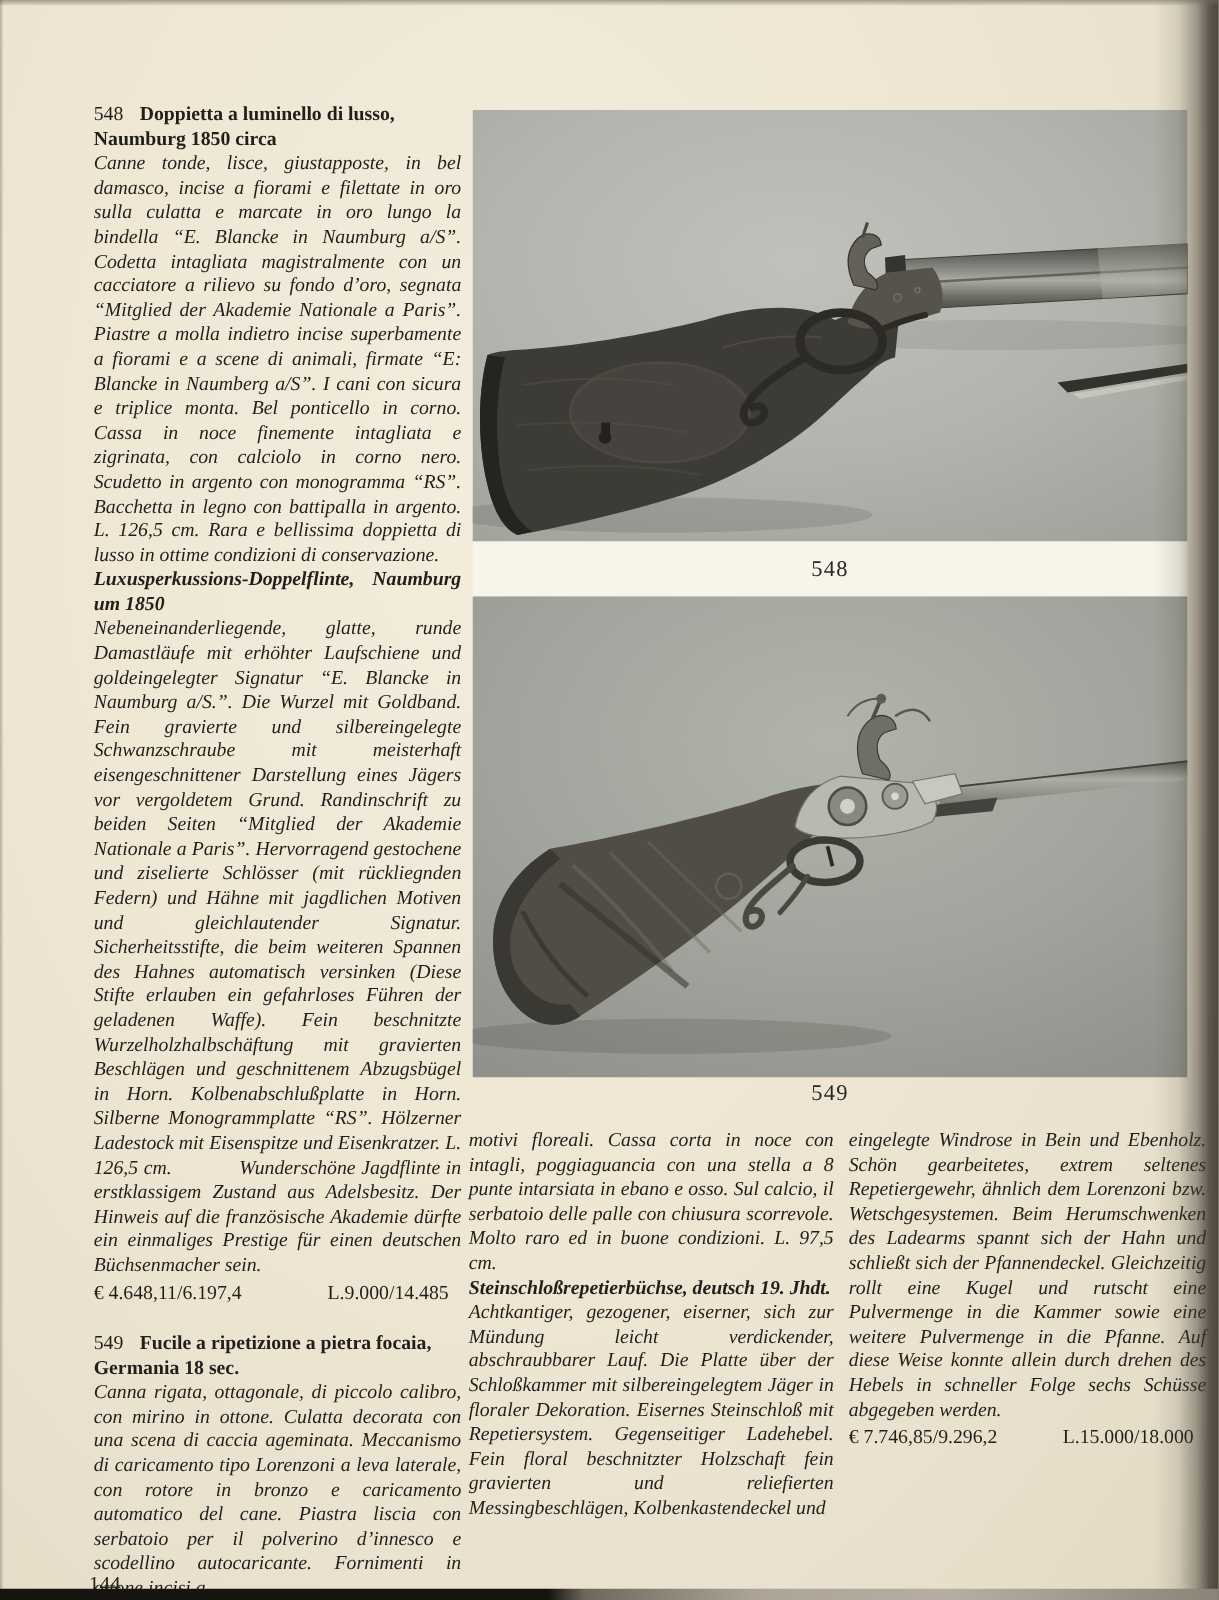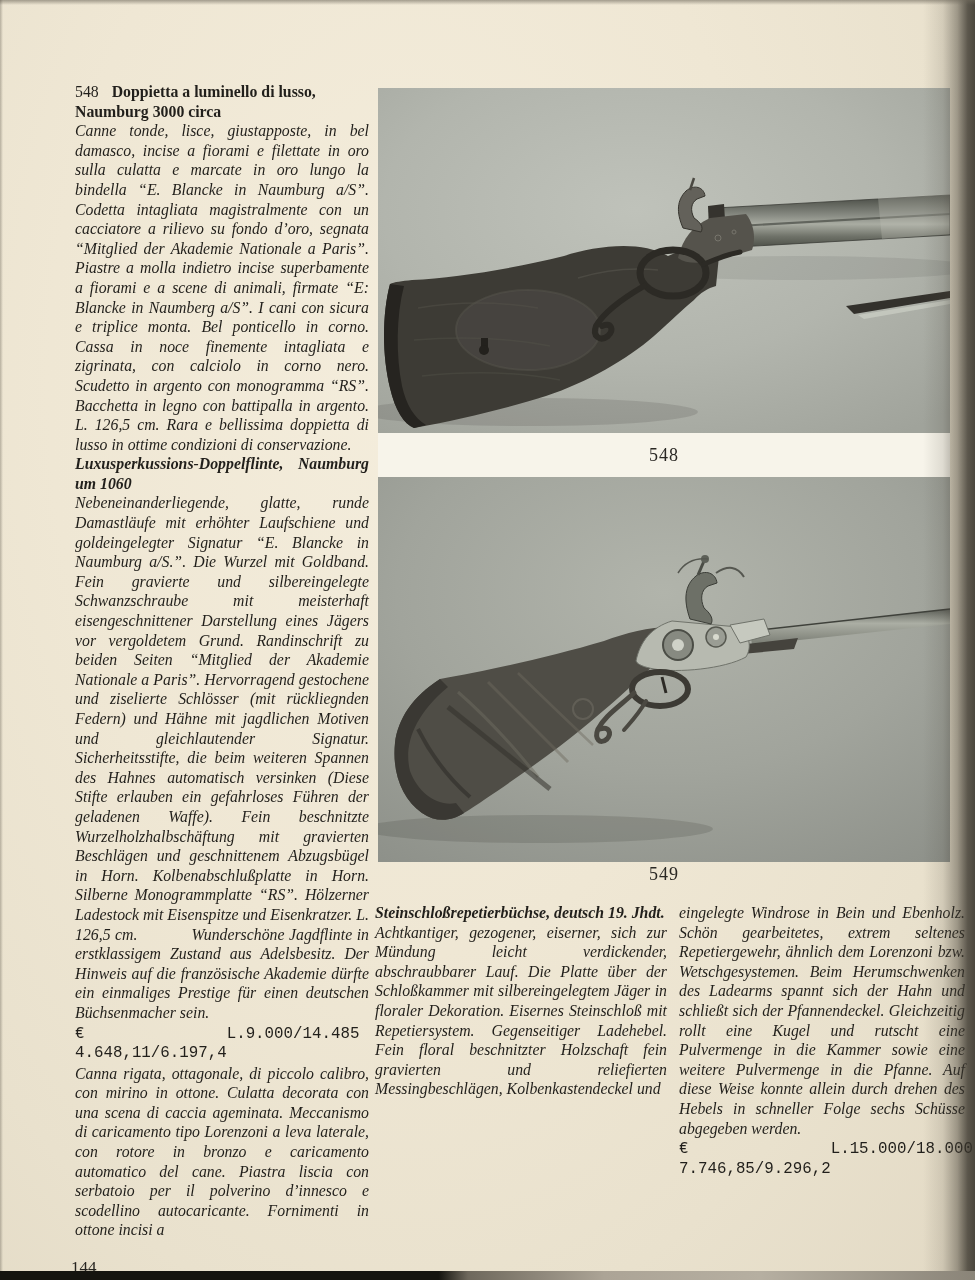--- a/index.html
+++ b/index.html
@@ -15,21 +15,21 @@
   .col-left{left:75px;top:82px;width:294px;}
   .col-mid{left:375px;top:903px;width:292px;}
   .col-right{left:679px;top:903px;width:286px;}
   .lot-title{text-align:left;}
   .lot-no{font-weight:normal;margin-right:13px;}
   .title-text{font-weight:bold;}
   .subtitle{font-weight:bold;font-style:italic;}
   .italic{font-style:italic;}
   .body{hyphens:auto;font-style:italic;-webkit-hyphens:auto;}
   .inline-gap{display:inline-block;width:54px;}
-  .price-row{display:flex;justify-content:space-between;margin-top:2px;padding-right:10px;font-family:Liberation Mono, monospace;}
+  .price-row{display:flex;justify-content:space-between;margin-top:2px;padding-right:10px;}
   .lot-title.second{margin-top:21px;}
 
   .photo-box{position:absolute;left:378px;width:572px;}
   .photo-1{top:88px;height:346px;}
   .photo-2{top:477px;height:385px;}
   .photo-box svg{display:block;width:100%;height:100%;}
   .caption-strip{
     position:absolute;left:378px;top:433px;width:572px;height:45px;
     background:#f7f4ea;display:flex;align-items:center;justify-content:center;
   }
@@ -63,28 +63,29 @@
     position:absolute;top:0;left:0;width:3px;height:1280px;z-index:9;
     background:linear-gradient(to right, rgba(80,75,64,0.35), rgba(80,75,64,0));
   }
 </style>
 </head>
 <body>
 
 <div class="page">
 
   <div class="col col-left">
-    <p class="lot-title" lang="it"><span class="lot-no">548</span><span class="title-text">Doppietta a luminello di lusso, Naumburg 3000 circa</span></p>
+    <p class="lot-title" lang="it"><span class="lot-no">548</span><span class="title-text">Doppietta a luminello di lusso, Naumburg 1850 circa</span></p>
     <p class="body" lang="it">Canne tonde, lisce, giustapposte, in bel damasco, incise a fiorami e filettate in oro sulla culatta e marcate in oro lungo la bindella “E. Blancke in Naumburg a/S”. Codetta intagliata magistralmente con un cacciatore a rilievo su fondo d’oro, segnata “Mitglied der Akademie Nationale a Paris”. Piastre a molla indietro incise superbamente a fiorami e a scene di animali, firmate “E: Blancke in Naumberg a/S”. I cani con sicura e triplice monta. Bel ponticello in corno. Cassa in noce finemente intagliata e zigrinata, con calciolo in corno nero. Scudetto in argento con monogramma “RS”. Bacchetta in legno con battipalla in argento. L. 126,5 cm. Rara e bellissima doppietta di lusso in ottime condizioni di conservazione.</p>
-    <p class="subtitle" lang="de">Luxusperkussions-Doppelflinte, Naumburg um 1060</p>
+    <p class="subtitle" lang="de">Luxusperkussions-Doppelflinte, Naumburg um 1850</p>
     <p class="body italic" lang="de"><span>Nebeneinanderliegende, glatte, runde Damastläufe mit erhöhter Laufschiene und goldeingelegter Signatur “E. Blancke in Naumburg a/S.”. Die Wurzel mit Goldband. Fein gravierte und silbereingelegte Schwanzschraube mit meisterhaft eisengeschnittener Darstellung eines Jägers vor vergoldetem Grund. Randinschrift zu beiden Seiten “Mitglied der Akademie Nationale a Paris”. Hervorragend gestochene und ziselierte Schlösser (mit rückliegnden Federn) und Hähne mit jagdlichen Motiven und gleichlautender Signatur. Sicherheitsstifte, die beim weiteren Spannen des Hahnes automatisch versinken (Diese Stifte erlauben ein gefahrloses Führen der geladenen Waffe). Fein beschnitzte Wurzelholzhalbschäftung mit gravierten Beschlägen und geschnittenem Abzugsbügel in Horn. Kolbenabschlußplatte in Horn. Silberne Monogrammplatte “RS”. Hölzerner Ladestock mit Eisenspitze und Eisenkratzer. L. 126,5 cm.</span><span class="inline-gap"></span><span>Wunderschöne Jagdflinte in erstklassigem Zustand aus Adelsbesitz. Der Hinweis auf die französische Akademie dürfte ein einmaliges Prestige für einen deutschen Büchsenmacher sein.</span></p>
     <div class="price-row">
       <span>€ 4.648,11/6.197,4</span>
       <span>L.9.000/14.485</span>
     </div>
+    <p class="lot-title second" lang="it"><span class="lot-no">549</span><span class="title-text">Fucile a ripetizione a pietra focaia, Germania 18 sec.</span></p>
     <p class="body" lang="it">Canna rigata, ottagonale, di piccolo calibro, con mirino in ottone. Culatta decorata con una scena di caccia ageminata. Meccanismo di caricamento tipo Lorenzoni a leva laterale, con rotore in bronzo e caricamento automatico del cane. Piastra liscia con serbatoio per il polverino d’innesco e scodellino autocaricante. Fornimenti in ottone incisi a</p>
   </div>
 
   <div class="photo-box photo-1">
     <svg viewBox="0 0 572 346">
       <defs>
         <radialGradient id="bg1" cx="45%" cy="35%" r="80%">
           <stop offset="0%" stop-color="#bfc2ba"></stop>
           <stop offset="55%" stop-color="#b2b5ad"></stop>
           <stop offset="100%" stop-color="#a0a39b"></stop>
@@ -186,20 +187,21 @@
       <path d="M256,216 C238,232 226,240 220,252 C216,262 222,268 229,262 C234,256 231,249 222,252" stroke="#4a4841" stroke-width="5" fill="none" stroke-linecap="round"></path>
       <path d="M268,224 C260,238 252,246 246,253" stroke="#4a4841" stroke-width="4" fill="none" stroke-linecap="round"></path>
     </svg>
   </div>
 
   <div class="caption-2">
     <span class="photo-caption">549</span>
   </div>
 
   <div class="col col-mid">
+    <p class="body" lang="it">motivi floreali. Cassa corta in noce con intagli, poggiaguancia con una stella a 8 punte intarsiata in ebano e osso. Sul calcio, il serbatoio delle palle con chiusura scorrevole. Molto raro ed in buone condizioni. L. 97,5 cm.</p>
     <p class="subtitle" lang="de">Steinschloßrepetierbüchse, deutsch 19. Jhdt.</p>
     <p class="body italic" lang="de">Achtkantiger, gezogener, eiserner, sich zur Mündung leicht verdickender, abschraubbarer Lauf. Die Platte über der Schloßkammer mit silbereingelegtem Jäger in floraler Dekoration. Eisernes Steinschloß mit Repetiersystem. Gegenseitiger Ladehebel. Fein floral beschnitzter Holzschaft fein gravierten und reliefierten Messingbeschlägen, Kolbenkastendeckel und</p>
   </div>
 
   <div class="col col-right">
     <p class="body italic" lang="de">eingelegte Windrose in Bein und Ebenholz. Schön gearbeitetes, extrem seltenes Repetiergewehr, ähnlich dem Lorenzoni bzw. Wetschgesystemen. Beim Herumschwenken des Ladearms spannt sich der Hahn und schließt sich der Pfannendeckel. Gleichzeitig rollt eine Kugel und rutscht eine Pulvermenge in die Kammer sowie eine weitere Pulvermenge in die Pfanne. Auf diese Weise konnte allein durch drehen des Hebels in schneller Folge sechs Schüsse abgegeben werden.</p>
     <div class="price-row">
       <span>€ 7.746,85/9.296,2</span>
       <span>L.15.000/18.000</span>
     </div>

